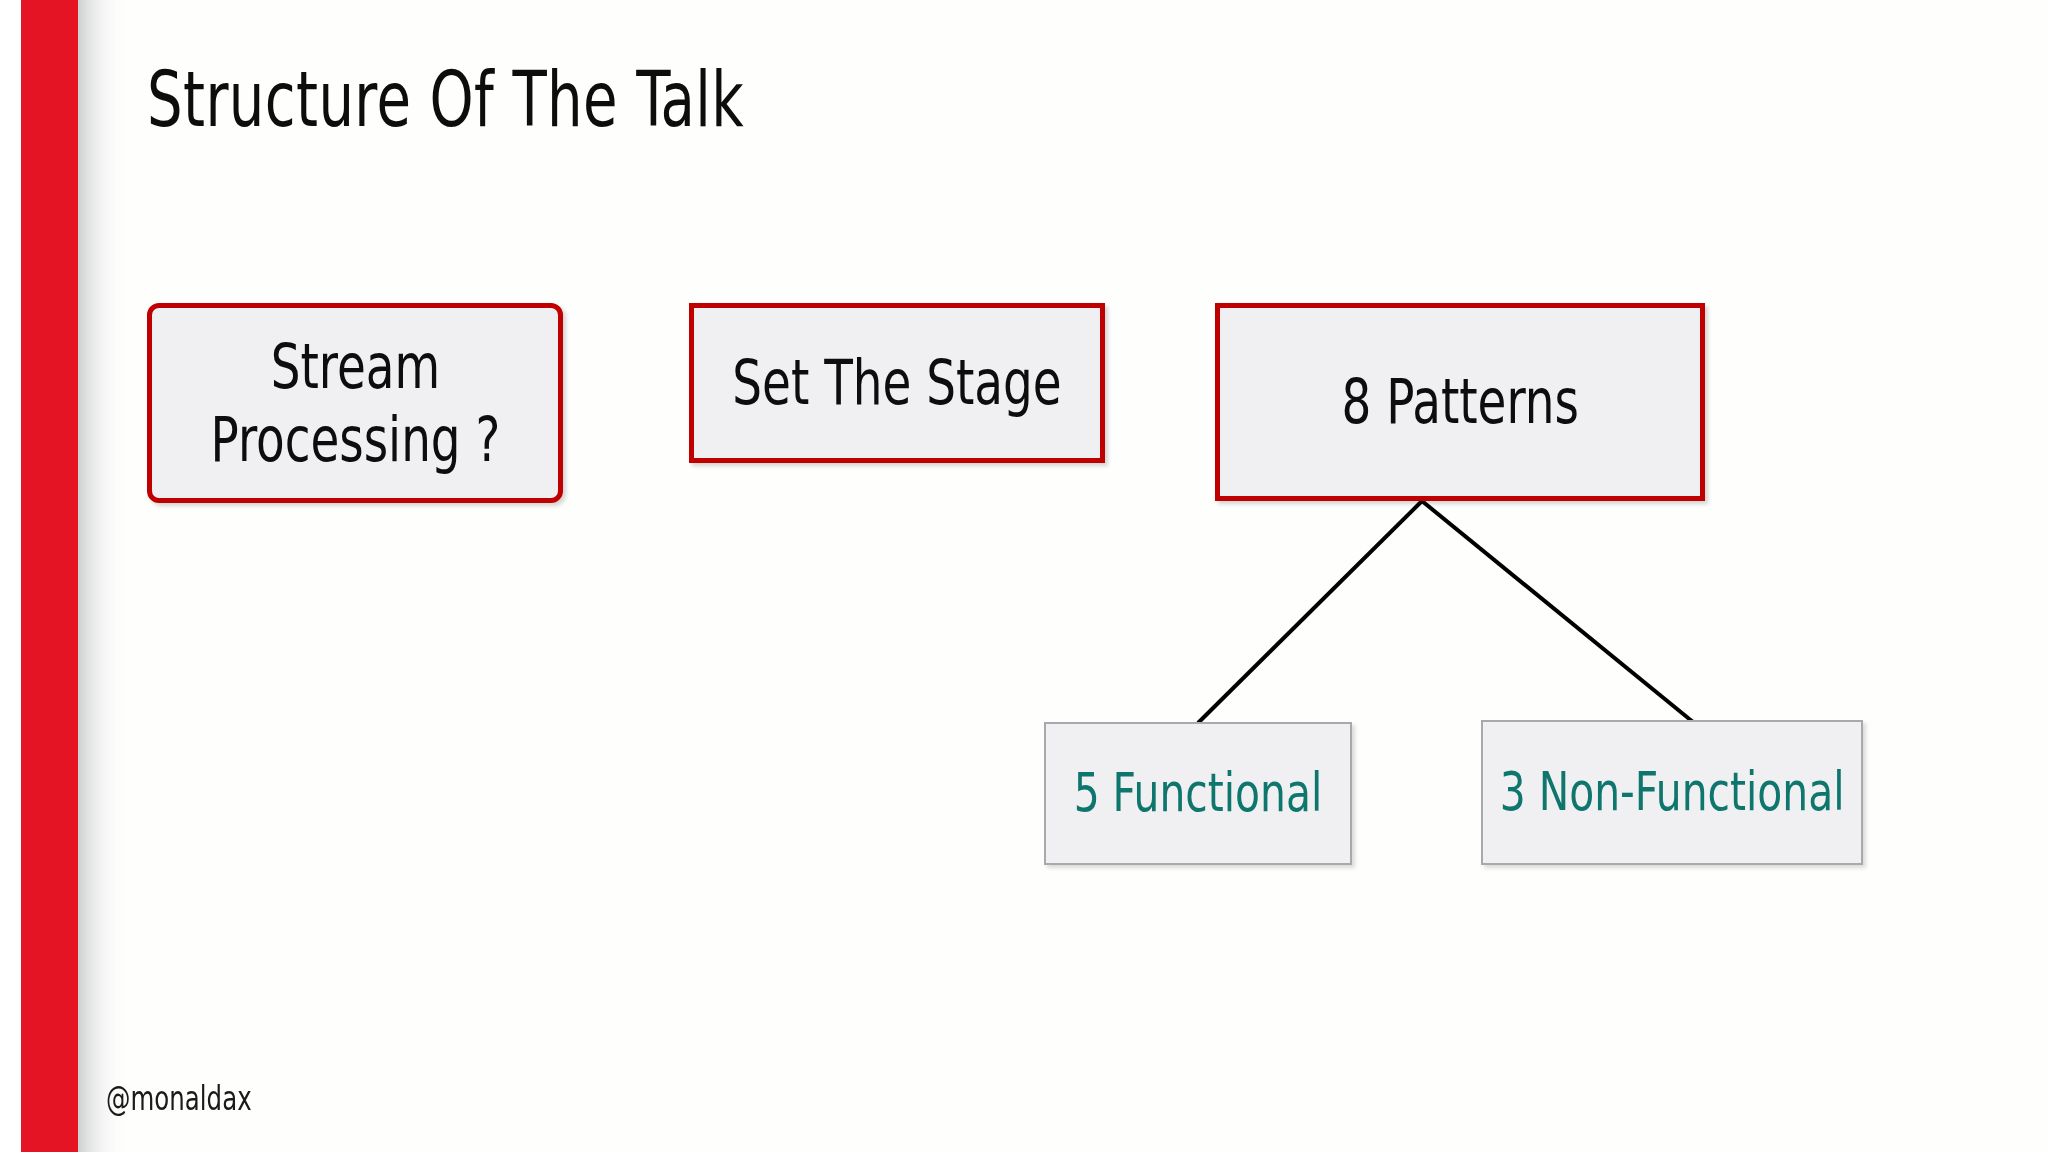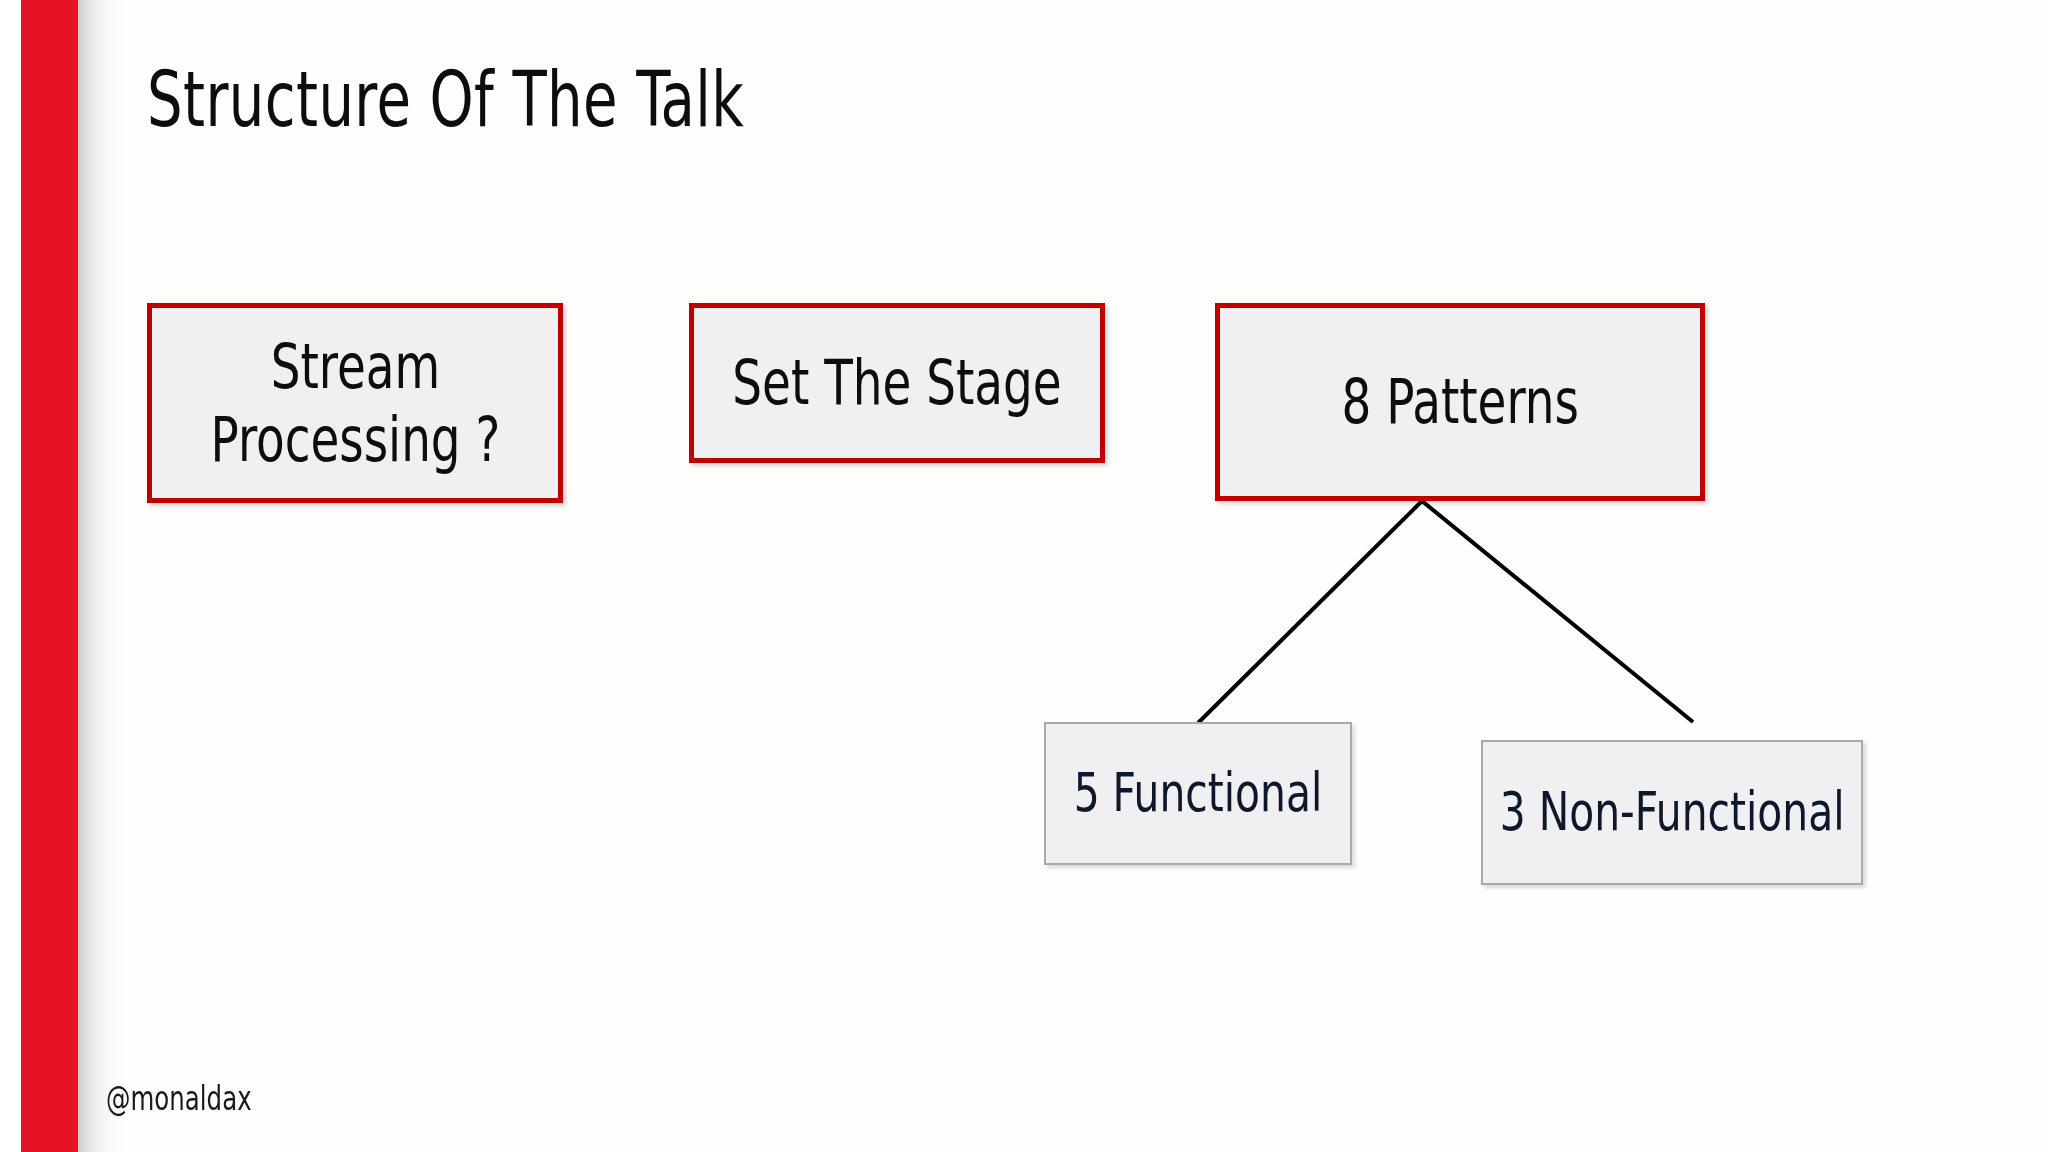--- a/index.html
+++ b/index.html
@@ -78,48 +78,48 @@
     font-size: 62px;
     line-height: 1.18;
     font-stretch: condensed;
   }
   .node-red .label {
     transform: scaleX(0.84);
     transform-origin: center center;
     white-space: pre-line;
   }
 
-  #box-stream-processing { left: 126px; top: 303px; width: 416px; height: 200px; }
+  #box-stream-processing { left: 126px; top: 303px; width: 416px; height: 200px; border-radius: 12px; }
   #box-set-the-stage     { left: 668px; top: 303px; width: 416px; height: 160px; }
   #box-8-patterns        { left: 1194px; top: 303px; width: 490px; height: 198px; }
 
   
   .node-gray {
     position: absolute;
     box-sizing: border-box;
     background: #f0f0f2;
     border: 2px solid #a9a9ad;
     box-shadow: 3px 3px 4px rgba(0,0,0,0.14);
     display: flex;
     align-items: center;
     justify-content: center;
     text-align: center;
-    color: #0f172a;
+    color: #0f766e;
     font-size: 54px;
     line-height: 1.15;
     font-stretch: condensed;
   }
   .node-gray .label {
     transform: scaleX(0.84);
     transform-origin: center center;
     white-space: nowrap;
   }
 
   #box-5-functional     { left: 1023px; top: 722px; width: 308px; height: 143px; }
-  #box-3-non-functional { left: 1460px; top: 740px; width: 382px; height: 145px; }
+  #box-3-non-functional { left: 1460px; top: 720px; width: 382px; height: 145px; }
 
   
   #connectors {
     position: absolute;
     left: 0;
     top: 0;
     width: 2048px;
     height: 1152px;
     pointer-events: none;
   }

